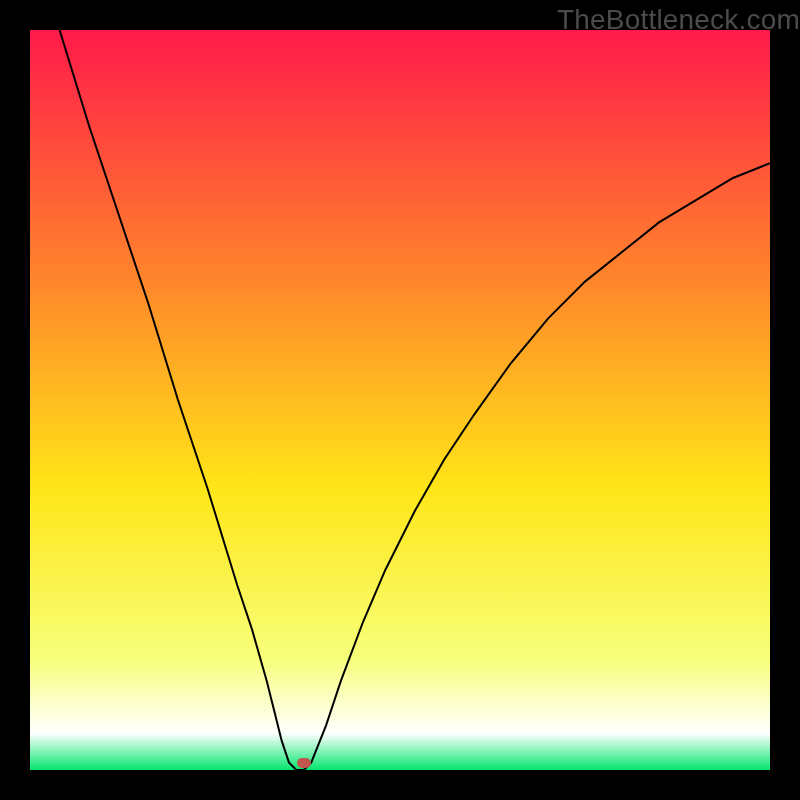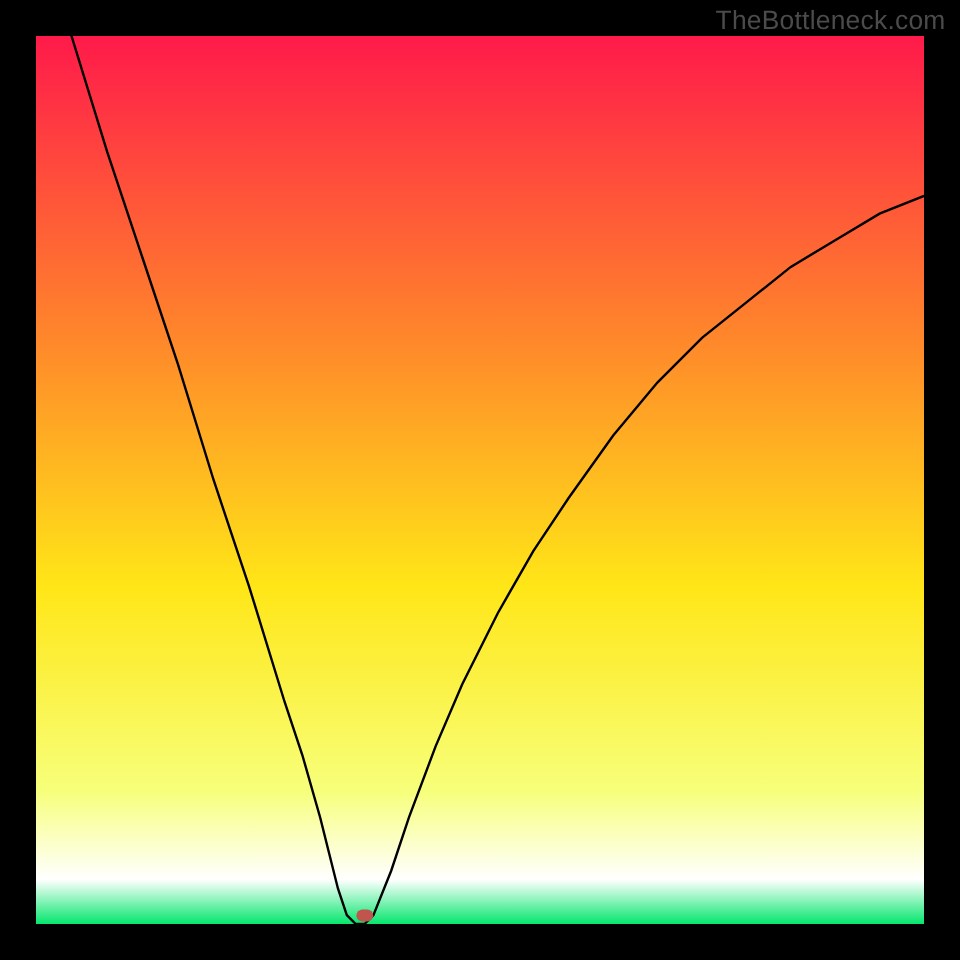--- a/index.html
+++ b/index.html
@@ -11,23 +11,23 @@
   .canvas {
     position: relative;
     width: 800px;
     height: 800px;
     background: #000;
     overflow: hidden;
   }
   .watermark {
     position: absolute;
     top: 4px;
-    right: 12px;
+    right: 0;
     color: #4b4b4b;
-    font-size: 22px;
+    font-size: 28px;
     font-weight: 500;
     letter-spacing: 0.2px;
     z-index: 10;
   }
   .plot-area {
     position: absolute;
     left: 30px;
     top: 30px;
     width: 740px;
     height: 740px;

